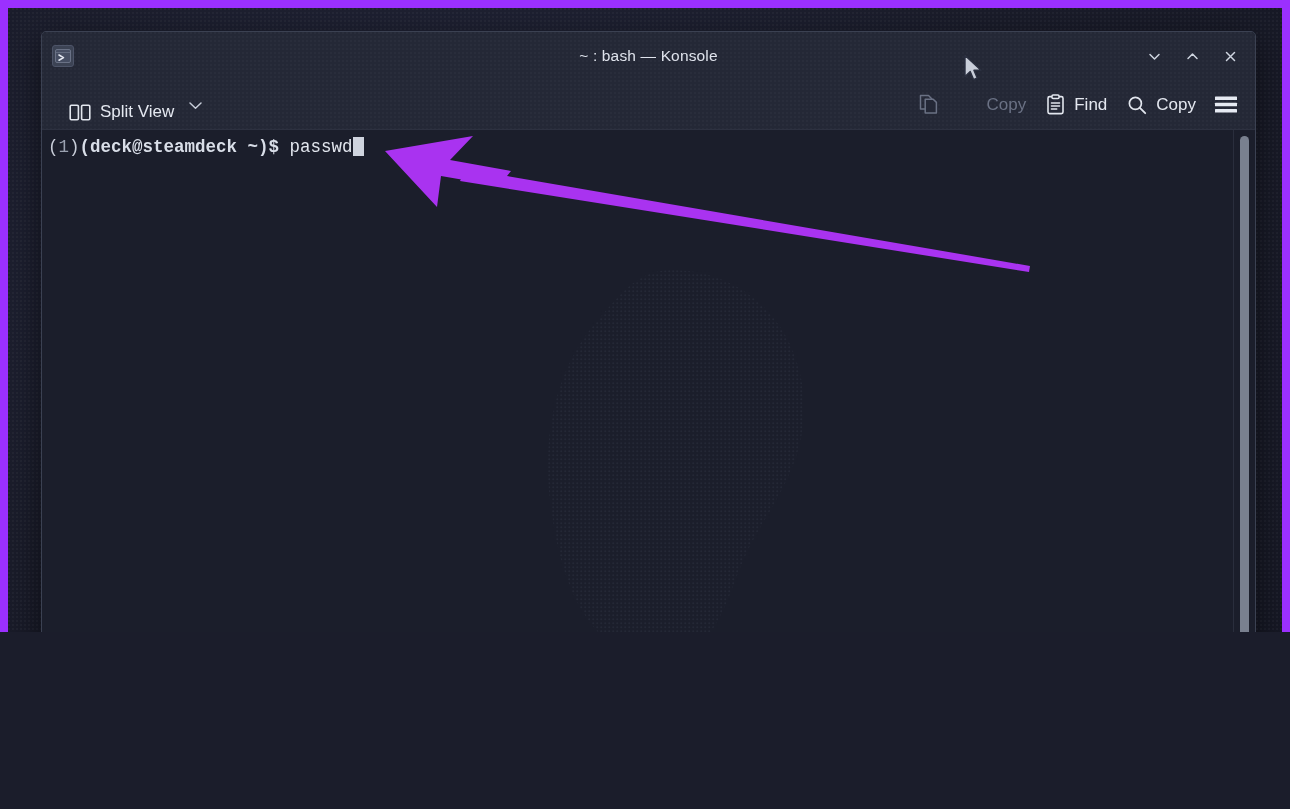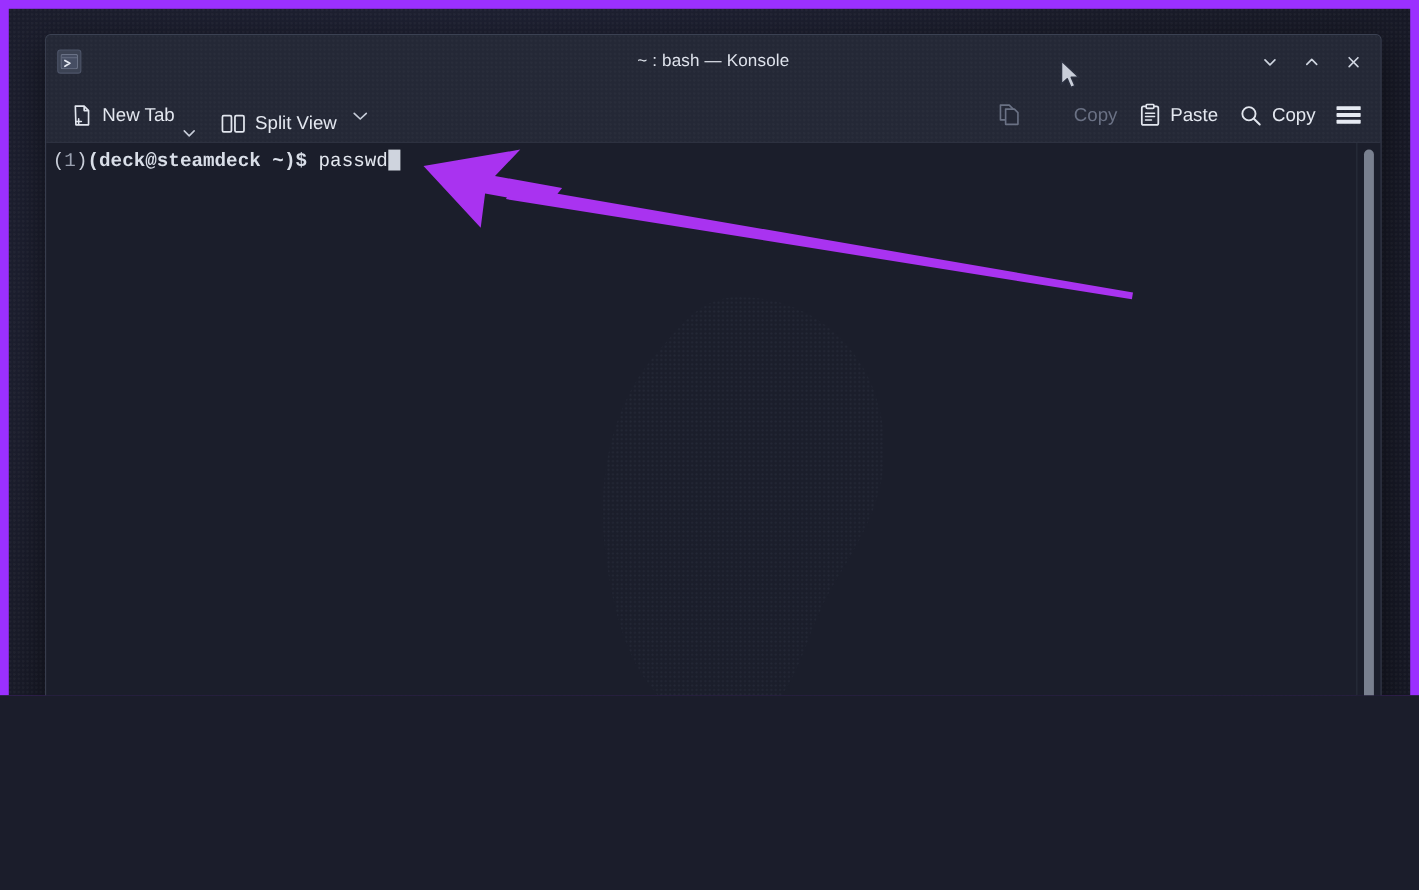--- a/index.html
+++ b/index.html
@@ -310,37 +310,20 @@
           <div class="winbtn">
             <svg width="15" height="15" viewBox="0 0 15 15">
               <path d="M3.5 3.5 L11.5 11.5 M11.5 3.5 L3.5 11.5" fill="none" stroke="#cfd5e0" stroke-width="1.5" stroke-linecap="round"></path>
             </svg>
           </div>
         </div>
       </div>
 
       <div id="toolbar">
 
-        <div id="new-tab-group">
-          <div class="tb-item">
-            <span>
-              <svg width="19" height="20" viewBox="0 0 19 20">
-                <path d="M3.5 1.5 h8 l4 4 v13 h-11.5 z" fill="none" stroke="#e2e6ee" stroke-width="1.5" stroke-linejoin="round"></path>
-                <path d="M11.5 1.5 v4 h4" fill="none" stroke="#e2e6ee" stroke-width="1.5" stroke-linejoin="round"></path>
-                <path d="M4 15.5 h5 M6.5 13 v5" fill="none" stroke="#e2e6ee" stroke-width="1.4" stroke-linecap="round"></path>
-              </svg>
-            </span>
-            <span>New Tab</span>
-          </div>
-          <div class="tb-caret" id="new-tab-caret">
-            <svg width="14" height="10" viewBox="0 0 14 10">
-              <path d="M2.5 3 L7 7.5 L11.5 3" fill="none" stroke="#c7cdd9" stroke-width="1.4" stroke-linecap="round" stroke-linejoin="round"></path>
-            </svg>
-          </div>
-        </div>
 
         <div class="tb-item" style="margin-left:4px;margin-top:15px;">
           <span>
             <svg width="22" height="19" viewBox="0 0 22 19">
               <rect x="1.2" y="2.2" width="8.2" height="14.6" rx="1.2" fill="none" stroke="#e2e6ee" stroke-width="1.6"></rect>
               <rect x="12.6" y="2.2" width="8.2" height="14.6" rx="1.2" fill="none" stroke="#e2e6ee" stroke-width="1.6"></rect>
             </svg>
           </span>
           <span>Split View</span>
         </div>
@@ -364,21 +347,21 @@
           </div>
 
           <div class="tb-item">
             <span>
               <svg width="19" height="21" viewBox="0 0 19 21">
                 <rect x="2" y="2.6" width="15" height="17" rx="1.6" fill="none" stroke="#e2e6ee" stroke-width="1.6"></rect>
                 <rect x="6" y="0.9" width="7" height="3.6" rx="1" fill="#242836" stroke="#e2e6ee" stroke-width="1.5"></rect>
                 <path d="M5.4 9 h8.2 M5.4 12 h8.2 M5.4 15 h5.4" stroke="#e2e6ee" stroke-width="1.4" stroke-linecap="round"></path>
               </svg>
             </span>
-            <span>Paste</span>
+            <span>Find</span>
           </div>
 
           <div class="tb-item">
             <span>
               <svg width="20" height="20" viewBox="0 0 20 20">
                 <circle cx="8.4" cy="8.4" r="6" fill="none" stroke="#e2e6ee" stroke-width="1.7"></circle>
                 <path d="M12.9 12.9 L18.2 18.2" stroke="#e2e6ee" stroke-width="1.8" stroke-linecap="round"></path>
               </svg>
             </span>
             <span>Copy</span>

